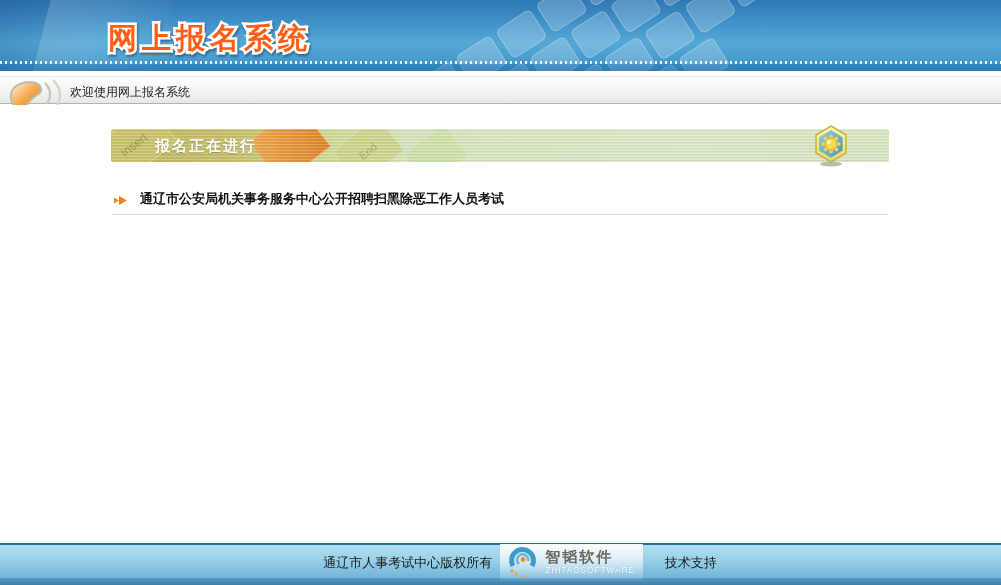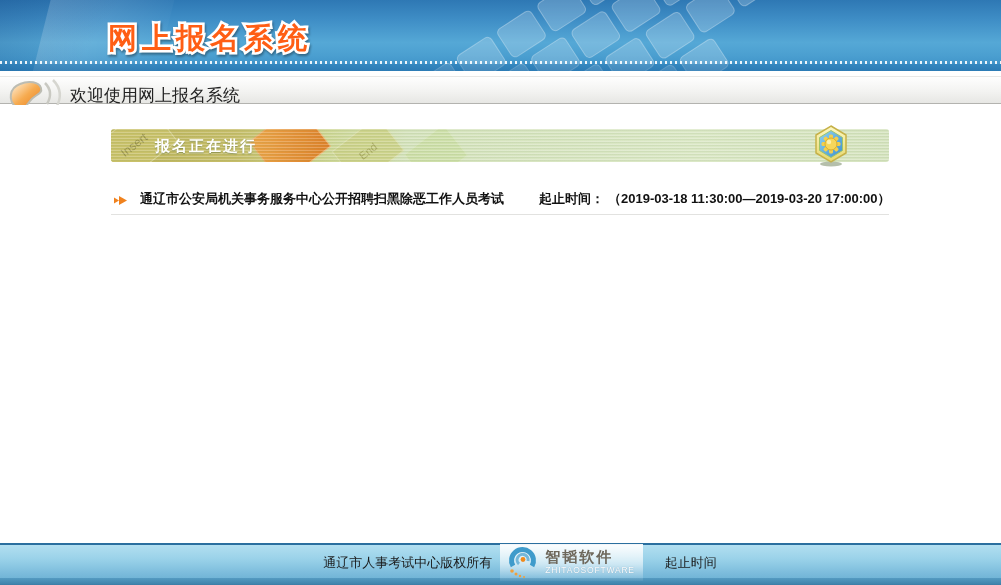--- a/index.html
+++ b/index.html
@@ -22,21 +22,21 @@
   .title-svg { position:absolute; left:100px; top:10px; }
   .title-svg text { font-family:"Liberation Sans","DejaVu Sans",sans-serif; font-size:29px; font-weight:bold;
     letter-spacing:5px; fill:#ff5e14; stroke:#ffffff; stroke-width:5px; paint-order:stroke;
     filter:drop-shadow(1px 2px 1px rgba(0,0,0,0.35)); }
 
   
   .welcome-bar { position:absolute; left:0; top:76px; width:1001px; height:28px;
     background:linear-gradient(180deg,#fefefe 0%,#f3f3f1 55%,#e7e7e4 100%);
     border-top:1px solid #e8e8e6; border-bottom:1px solid #b3b3af; }
   .welcome-icon { position:absolute; left:6px; top:-1px; }
-  .welcome-text { position:absolute; left:70px; top:7px; font-size:17px; color:#222; }
+  .welcome-text { position:absolute; left:70px; top:7px; font-size:12px; color:#222; }
 
   
   .content { position:absolute; left:0; top:105px; width:1001px; height:438px; background:#fff;padding-left:32px; }
 
   .section-header { position:absolute; left:111px; top:24px; width:778px; height:33px; border-radius:3px 3px 0 0; }
   .section-decor { position:absolute; inset:0; overflow:hidden; border-radius:3px;
     background:linear-gradient(90deg,#bdb55c 0%,#c6bd68 16%,#ced795 28%,#d5e3bd 38%,#dbe8c6 75%,#d6e4c0 100%); }
   .section-decor::before { content:''; position:absolute; inset:0; z-index:3;
     background:repeating-linear-gradient(180deg,rgba(255,255,255,0.22) 0 1px,rgba(0,0,0,0) 1px 3px),
                repeating-linear-gradient(180deg,rgba(110,140,80,0.10) 1px 2px,rgba(0,0,0,0) 2px 4px); }
@@ -176,21 +176,20 @@
       <circle cx="16" cy="17" r="2.2" fill="#fbf0b0"></circle>
     </svg>
   </div>
 
   <div class="exam-row">
     <svg class="arrow-icon" width="16" height="11" viewBox="0 0 16 11">
       <path d="M1 2.5 L6 5.5 L1 8.5 Z" fill="#f0821e"></path>
       <path d="M6 1 L14 5.5 L6 10 Z" fill="#f0821e"></path>
     </svg>
     <a href="#" class="exam-link">通辽市公安局机关事务服务中心公开招聘扫黑除恶工作人员考试</a>
-    <span class="exam-time"><span class="time-label">起止时间：</span><span>（2019-03-18 11:30:00—2019-03-20 17:00:00）</span></span>
   </div>
 
 </main>
 
 <footer class="footer">
   <div class="footer-inner">
     <span class="copyright">通辽市人事考试中心版权所有</span>
     <div class="logo-box">
       <svg width="34" height="36" viewBox="0 0 34 36">
         <path d="M7 22 A11 11 0 1 1 26 22" stroke="#3f9bcb" stroke-width="5" fill="none"></path>
@@ -199,15 +198,15 @@
         <circle cx="6" cy="27" r="1.8" fill="#f0a03c"></circle>
         <circle cx="10" cy="30" r="1.5" fill="#f0a03c"></circle>
         <circle cx="14" cy="32" r="1.2" fill="#f0a03c"></circle>
         <circle cx="18" cy="33" r="1.0" fill="#f0a03c"></circle>
       </svg>
       <div class="logo-texts">
         <div class="logo-name">智韬软件</div>
         <div class="logo-sub">ZHITAOSOFTWARE</div>
       </div>
     </div>
-    <span class="support">起止时间</span>
+    <span class="support">技术支持</span>
   </div>
 </footer>
 
 </body></html>

